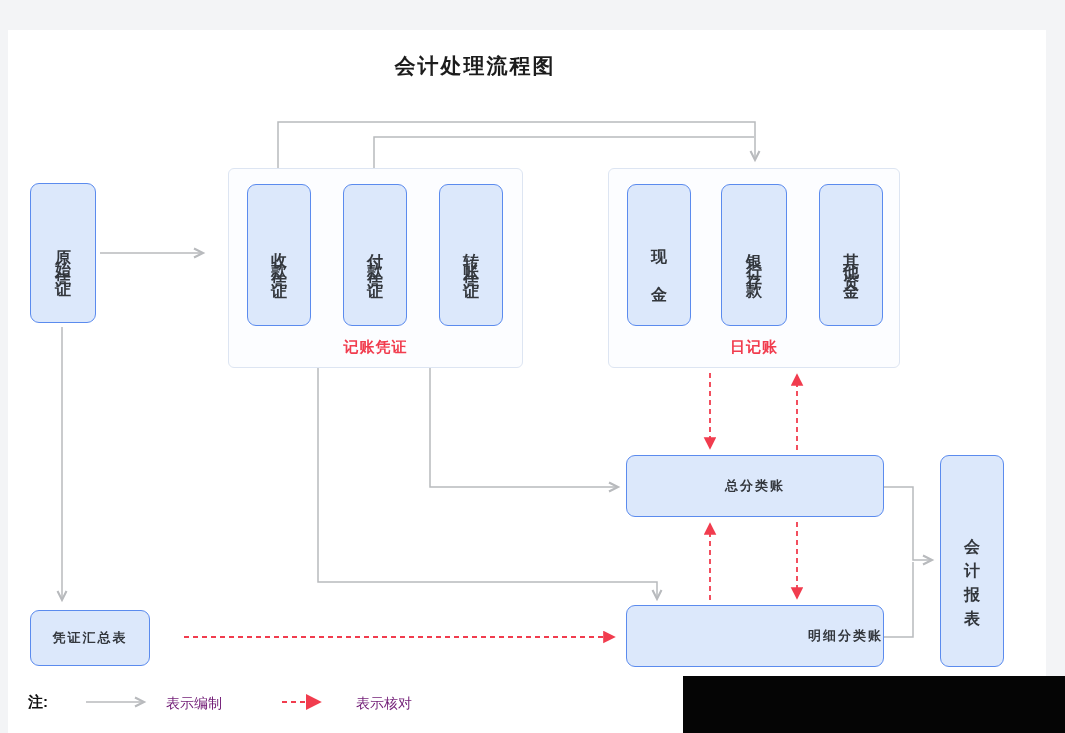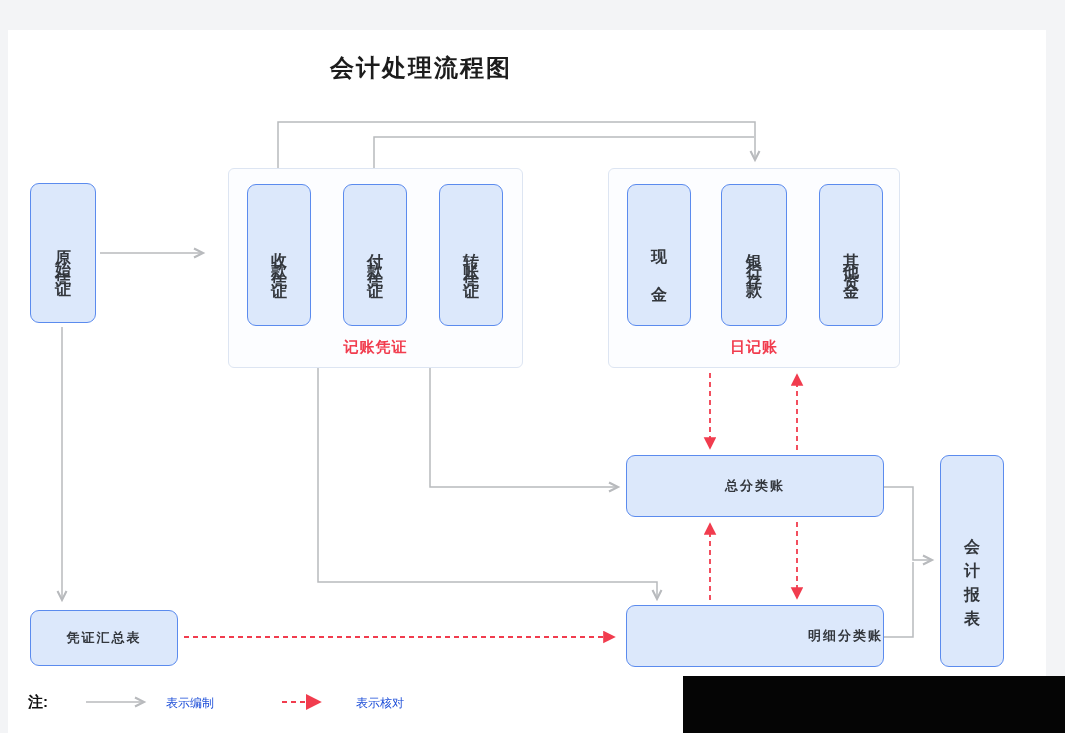--- a/index.html
+++ b/index.html
@@ -2,34 +2,34 @@
 <html style="--box-border: #5b8bee; --box-fill: #dce8fb; --red: #f13c4e; --gray-arrow: #b8babd;"><head>
 <meta charset="utf-8">
 <style>
   html,body{margin:0;padding:0;background:#e9eaec;}
   .canvas{position:relative;width:1065px;height:733px;background:#f3f4f6;
           font-family:"Liberation Sans","DejaVu Sans",sans-serif;overflow:hidden;}
   .content-bg{position:absolute;left:8px;top:30px;width:1038px;height:703px;background:#ffffff;}
   .arrows{position:absolute;left:0;top:0;pointer-events:none;}
   .g{stroke:var(--gray-arrow,#b8babd);stroke-width:1.5;fill:none;}
   .r{stroke:var(--red,#f13c4e);stroke-width:1.8;fill:none;stroke-dasharray:5 4;}
-  .title{position:absolute;left:330px;top:52px;width:290px;text-align:left;
-         font-size:24px;font-weight:700;color:#1c1c1c;letter-spacing:2px;}
+  .title{position:absolute;left:330px;top:52px;width:290px;text-align:center;
+         font-size:21px;font-weight:700;color:#1c1c1c;letter-spacing:2px;}
   .node{position:absolute;background:var(--box-fill,#dce8fb);border:1.6px solid var(--box-border,#5b8bee);
         border-radius:9px;display:flex;align-items:center;justify-content:center;
         color:#33373d;font-size:16px;font-weight:600;box-sizing:border-box;}
   .group{position:absolute;background:#fcfdff;border:1px solid #dde5f2;border-radius:6px;box-sizing:border-box;}
   .group-label{position:absolute;left:0;right:0;bottom:10px;text-align:center;
                color:var(--red,#f13c4e);font-size:15px;font-weight:700;letter-spacing:1px;margin-top:37px;}
   .vtext{writing-mode:vertical-rl;text-orientation:upright;line-height:1;}
   .ls8{letter-spacing:10px;margin-bottom:-10px;}
   .ls22{letter-spacing:24px;margin-bottom:-24px;}
   .ls34{letter-spacing:36px;margin-bottom:-36px;}
   .hbox{font-size:13px;letter-spacing:2px;}
-  .legend-text{position:absolute;font-size:12px;color:#1d4ed8;}
+  .legend-text{position:absolute;font-size:14px;color:#701a75;}
   .note{position:absolute;font-weight:700;color:#111;font-size:15px;}
   .black-box{position:absolute;left:683px;top:676px;width:382px;height:57px;background:#050505;}
 </style>
 </head>
 <body>
 
 <div class="canvas">
 
   <div class="content-bg"></div>
 
@@ -95,21 +95,21 @@
   </div>
 
   <div class="node hbox" style="left:626px;top:455px;width:258px;height:62px;">
     <span>总分类账</span>
   </div>
 
   <div class="node hbox" style="left:626px;top:605px;width:258px;height:62px;justify-content:flex-end;">
     <span>明细分类账</span>
   </div>
 
-  <div class="node hbox" style="left:30px;top:610px;width:148px;height:56px;">
+  <div class="node hbox" style="left:30px;top:610px;width:120px;height:56px;">
     <span>凭证汇总表</span>
   </div>
 
   <div class="node" style="left:940px;top:455px;width:64px;height:212px;">
     <span class="vtext ls22">会计报表</span>
   </div>
 
   <div class="note" style="left:28px;top:693px;">注:</div>
   <div class="legend-text" style="left:166px;top:695px;">表示编制</div>
   <div class="legend-text" style="left:356px;top:695px;">表示核对</div>

